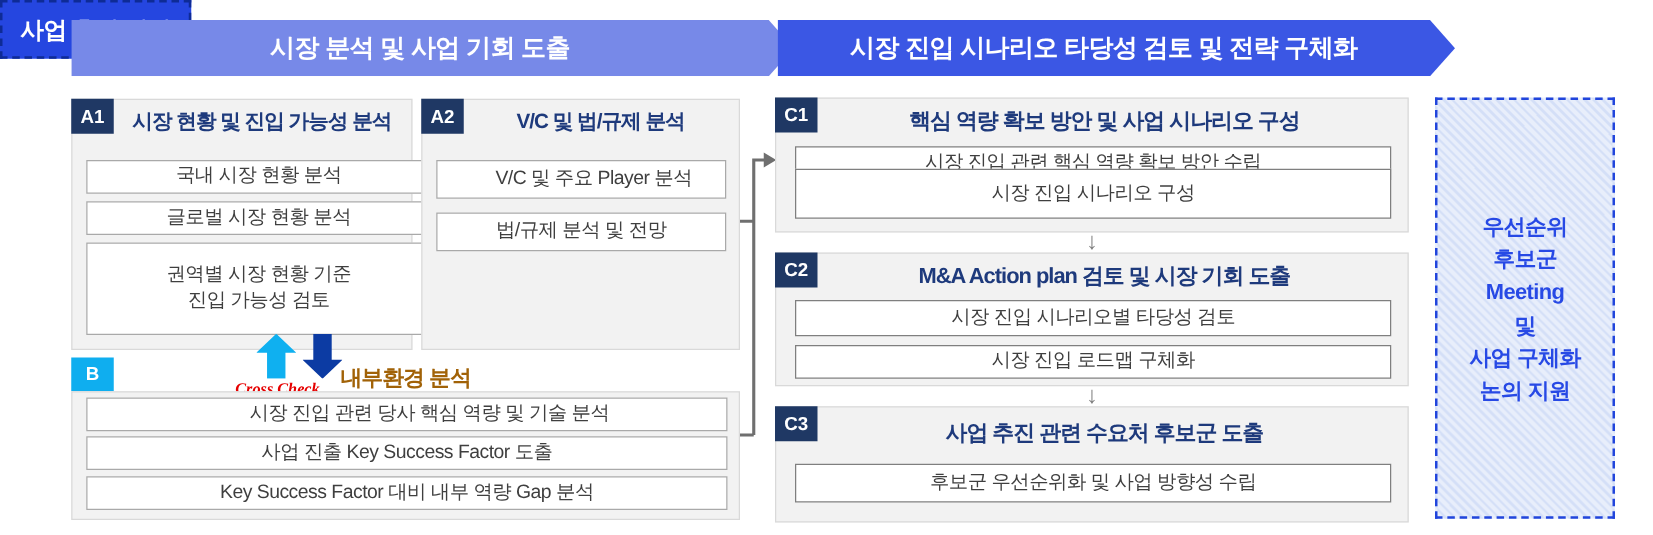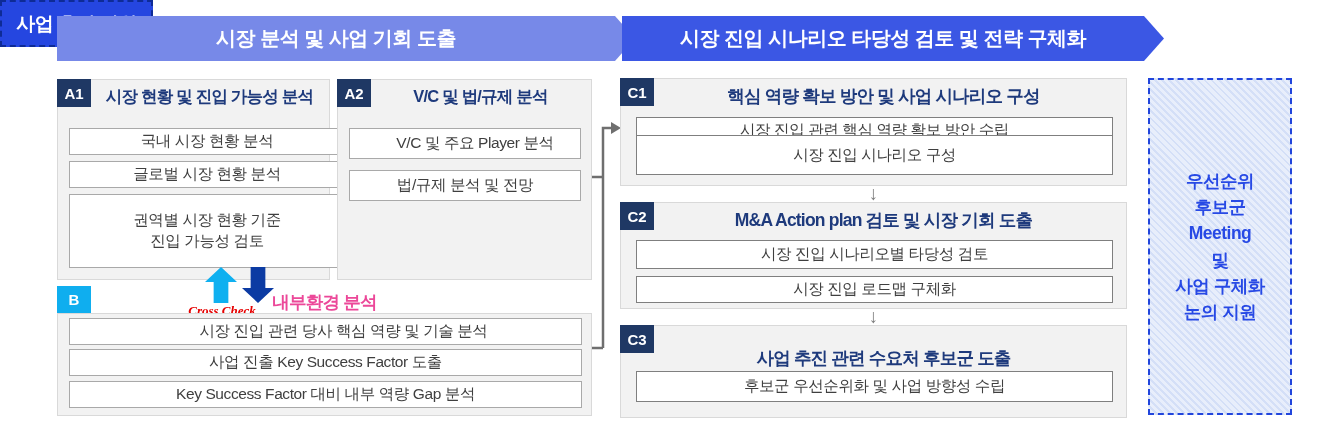--- a/index.html
+++ b/index.html
@@ -41,34 +41,34 @@
   #arrow-up{left:205px;top:267px;background:#0FB0F0;
             clip-path:polygon(50% 0,100% 42%,73% 42%,73% 100%,27% 100%,27% 42%,0 42%);}
   #arrow-down{left:242px;top:267px;background:#0C3BA3;
             clip-path:polygon(27% 0,73% 0,73% 58%,100% 58%,50% 100%,0 58%,27% 58%);}
   #cross-check{position:absolute;left:172px;top:303px;width:100px;text-align:center;
                color:#E60000;font-style:italic;font-weight:bold;font-size:13px;font-family:"Liberation Serif", serif;}
 
   
   #b-badge{position:absolute;left:57px;top:286px;width:34px;height:27px;}
   #b-title{position:absolute;left:57px;top:290px;width:535px;text-align:center;
-           color:#ec4899;font-weight:bold;font-size:17.5px;letter-spacing:-0.8px;}
+           color:#a16207;font-weight:bold;font-size:17.5px;letter-spacing:-0.8px;}
   #b{left:57px;top:313px;width:535px;height:103px;}
   #b .item{left:11px;width:513px;}
   #b-i0{top:4px;height:27px;padding-left:36px;} #b-i1{top:35px;height:27px;} #b-i2{top:67px;height:27px;}
 
   
   .c-panel .panel-title{left:30px;right:10px;font-size:17.5px;}
   .c-panel .item{left:15px;width:477px;border-color:#7F7F7F;}
   #c1{left:620px;top:78px;width:507px;height:108px;}
   #c1-i0{top:38px;height:27px;} #c1-i1{top:56px;height:40px;}
   #c2{left:620px;top:202px;width:507px;height:107px;}
   #c2-i0{top:37px;height:29px;} #c2-i1{top:73px;height:27px;}
   #c3{left:620px;top:325px;width:507px;height:93px;}
-  #c3 .panel-title{top:18px;}
+  #c3 .panel-title{top:6px;}
   #c3-i0{top:45px;height:31px;}
 
   .down-glyph{position:absolute;left:620px;width:507px;text-align:center;color:#7F7F7F;
               font-size:19px;line-height:14px;height:14px;}
   #down1{top:187px;} #down2{top:310px;}
 
   
   #connector{position:absolute;left:585px;top:115px;}
 
   

